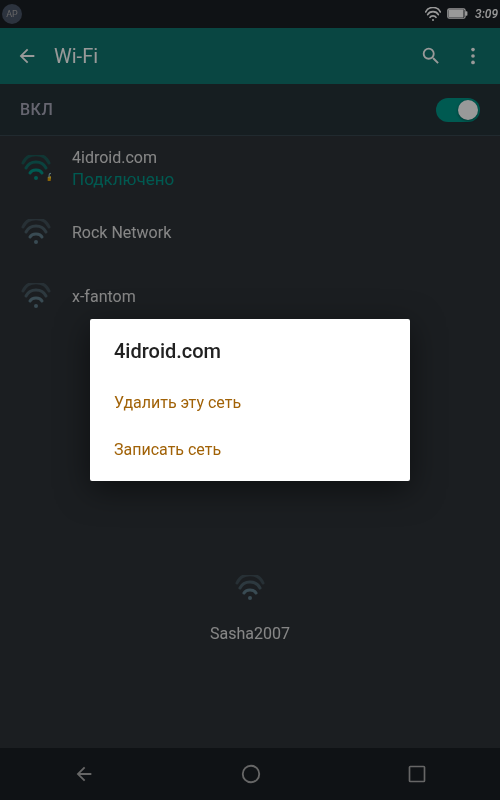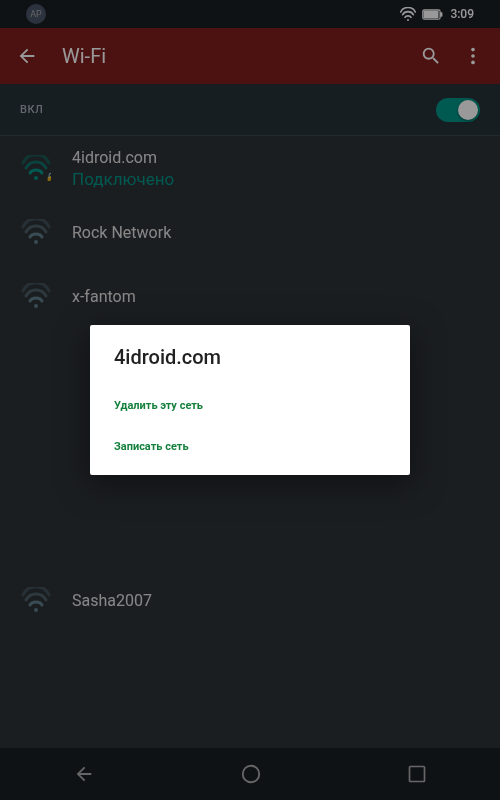--- a/index.html
+++ b/index.html
@@ -12,48 +12,47 @@
       position: relative;
     }
 
     
     .status-bar {
       height: 28px;
       background: #1a1f24;
       display: flex;
       align-items: center;
       justify-content: space-between;
-      padding: 0 26px;
+      padding: 0 2px;
     }
     .status-left {
       display: flex; align-items: center;
     }
     .status-icon {
       width: 20px; height: 20px;
       border-radius: 50%;
       background: #4a5568;
       display: flex; align-items: center; justify-content: center;
       font-size: 9px; color: #aaa;
     }
     .status-right {
-      display: flex; align-items: center; gap: 6px;
+      display: flex; gap: 6px; font-style: italic;
     }
     .status-right svg, .status-right span {
       fill: white; color: white; font-size: 12px;
     }
     .time { color: white; font-size: 13px; font-weight: 500; }
 
     
     .toolbar {
       height: 56px;
-      background: #7f1d1d;
+      background: #0f766e;
       display: flex;
       align-items: center;
       padding: 0 8px;
-      gap: 8px;
     }
     .toolbar-back {
       color: white; font-size: 22px; padding: 8px; cursor: pointer;
       display: flex; align-items: center; justify-content: center;
     }
     .toolbar-title {
       flex: 1; color: white; font-size: 20px; font-weight: 400;
       padding-left: 8px;
     }
     .toolbar-icons {
@@ -67,21 +66,21 @@
     
     .toggle-row {
       height: 52px;
       background: #263238;
       display: flex;
       align-items: center;
       padding: 0 20px;
       border-bottom: 1px solid #37474f;
     }
     .toggle-label {
-      flex: 1; color: #aab; font-size: 11px; font-weight: 500;
+      flex: 1; color: #aab; font-size: 16px; font-weight: 500;
       letter-spacing: 0.5px;
     }
     .toggle-switch {
       width: 44px; height: 24px; border-radius: 12px;
       background: #009688; position: relative; cursor: pointer;
     }
     .toggle-knob {
       width: 20px; height: 20px; border-radius: 50%;
       background: white; position: absolute; top: 2px; right: 2px;
       box-shadow: 0 1px 3px rgba(0,0,0,0.4);
@@ -132,24 +131,23 @@
       box-shadow: 0 8px 32px rgba(0,0,0,0.5);
     }
     .dialog-title {
       font-size: 20px;
       font-weight: 500;
       color: #212121;
       padding: 20px 24px 16px;
     }
     .dialog-item {
       padding: 14px 24px;
-      font-size: 11px;
-      color: #15803d;
+      font-size: 16px;
+      color: #a16207;
       cursor: pointer;
-      font-weight: bold;
     }
 
     
     .bottom-nav {
       position: absolute;
       bottom: 0; left: 0; right: 0;
       height: 52px;
       background: #1a1f24;
       display: flex;
       align-items: center;
@@ -270,21 +268,21 @@
 <div class="dialog-overlay">
   <div class="dialog">
     <div class="dialog-title">4idroid.com</div>
     <div class="dialog-item">Удалить эту сеть</div>
     <div class="dialog-item">Записать сеть</div>
   </div>
 </div>
 
 <div class="wifi-list" style="margin-top:0;">
 
-  <div class="wifi-item" style="margin-top: 240px;">
+  <div class="wifi-item" style="margin-top: 240px; flex-direction: column;">
     <div class="wifi-icon-wrap">
       <svg width="30" height="26" viewBox="0 0 30 26">
         <path d="M2 8 C7-3 23-3 28 8" stroke="#607d8b" stroke-width="3" fill="none" stroke-linecap="round" opacity="0.4"></path>
         <path d="M5 13 C9 5 21 5 25 13" stroke="#607d8b" stroke-width="3" fill="none" stroke-linecap="round" opacity="0.6"></path>
         <path d="M9 18 C11 14 19 14 21 18" stroke="#607d8b" stroke-width="3" fill="none" stroke-linecap="round"></path>
         <circle cx="15" cy="23" r="2" fill="#607d8b"></circle>
       </svg>
     </div>
     <div class="wifi-info">
       <span class="wifi-name">Sasha2007</span>

